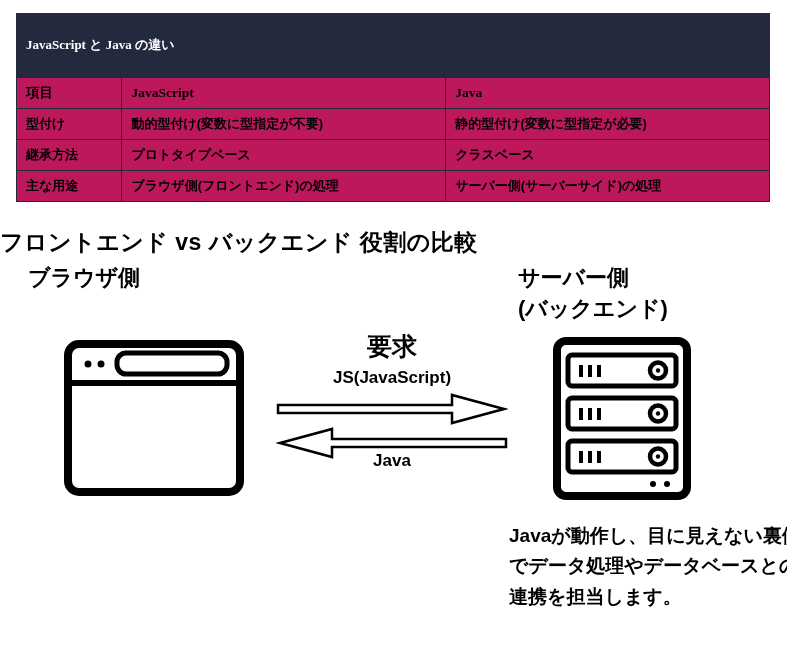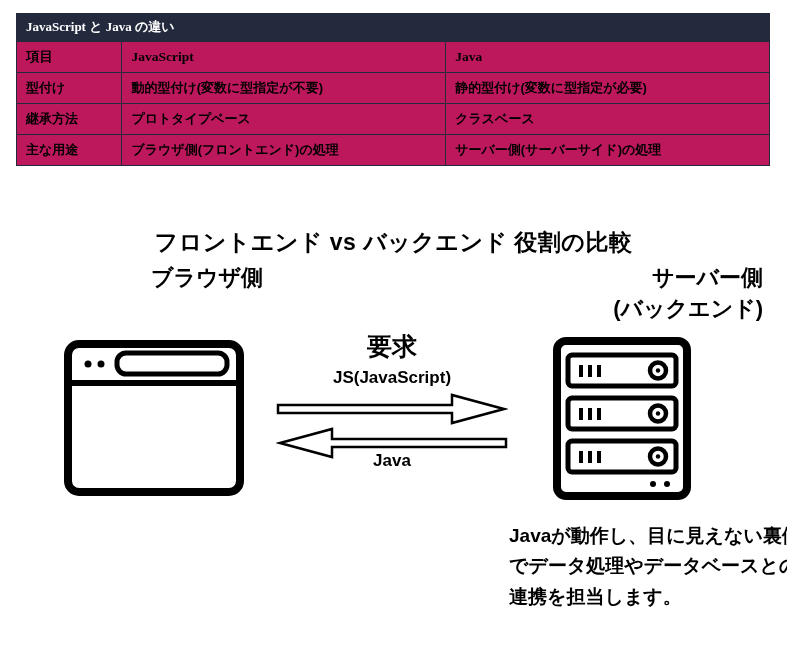--- a/index.html
+++ b/index.html
@@ -4,40 +4,40 @@
 <style>
   * { box-sizing: border-box; }
   html,body { margin:0; padding:0; background:#ffffff; }
   body { font-family:"Liberation Sans","DejaVu Sans",sans-serif; color:#000; }
   .page { position:relative; width:787px; height:648px; background:#fff; overflow:hidden; }
 
   
   .table-section { position:absolute; left:16px; top:13px; width:754px; }
   .table-title {
     background:#232a3e; color:#ffffff; font-weight:bold; font-size:13px;
-    padding:4px 9px; font-family:"Liberation Serif","DejaVu Serif",serif;
+    padding:22px 9px; font-family:"Liberation Serif","DejaVu Serif",serif;
     border:1.5px solid #232a3e;
   }
   table.cmp { border-collapse:collapse; width:100%; table-layout:fixed; }
   table.cmp th, table.cmp td {
     border:1.5px solid #232a3e; padding:6px 9px; text-align:left;
     font-size:13px; font-weight:bold; background:#be185d; overflow:hidden; white-space:nowrap;
   }
   table.cmp th { font-family:"Liberation Serif","DejaVu Serif",serif; font-size:13.5px; }
   .col-key { width:14%; }
   .col-js  { width:43%; }
   .col-java{ width:43%; }
 
   
   .diagram { position:absolute; left:0; top:213px; width:787px; height:435px; }
   .diagram-title {
-    position:absolute; top:14px; left:0; width:100%; text-align:center;
+    position:absolute; top:14px; left:0; width:100%; text-align:left;
     font-size:23px; font-weight:bold; letter-spacing:0.5px;
   }
-  .col-heading { position:absolute; text-align:right; font-size:22px; font-weight:bold; line-height:1.4; }
+  .col-heading { position:absolute; text-align:left; font-size:22px; font-weight:bold; line-height:1.4; }
   .col-heading.left  { left:28px;  top:50px; width:235px; }
   .col-heading.right { left:518px; top:50px; width:245px; }
 
   .icon-wrap { position:absolute; }
   .icon-browser { left:63px;  top:126px; }
   .icon-server  { left:552px; top:123px; }
 
   .flow-label { position:absolute; left:268px; width:248px; text-align:center; }
   .lbl-request  { top:117px; font-size:25px; font-weight:bold; }
   .lbl-req-sub  { top:155px; font-size:17px; font-weight:bold; }

